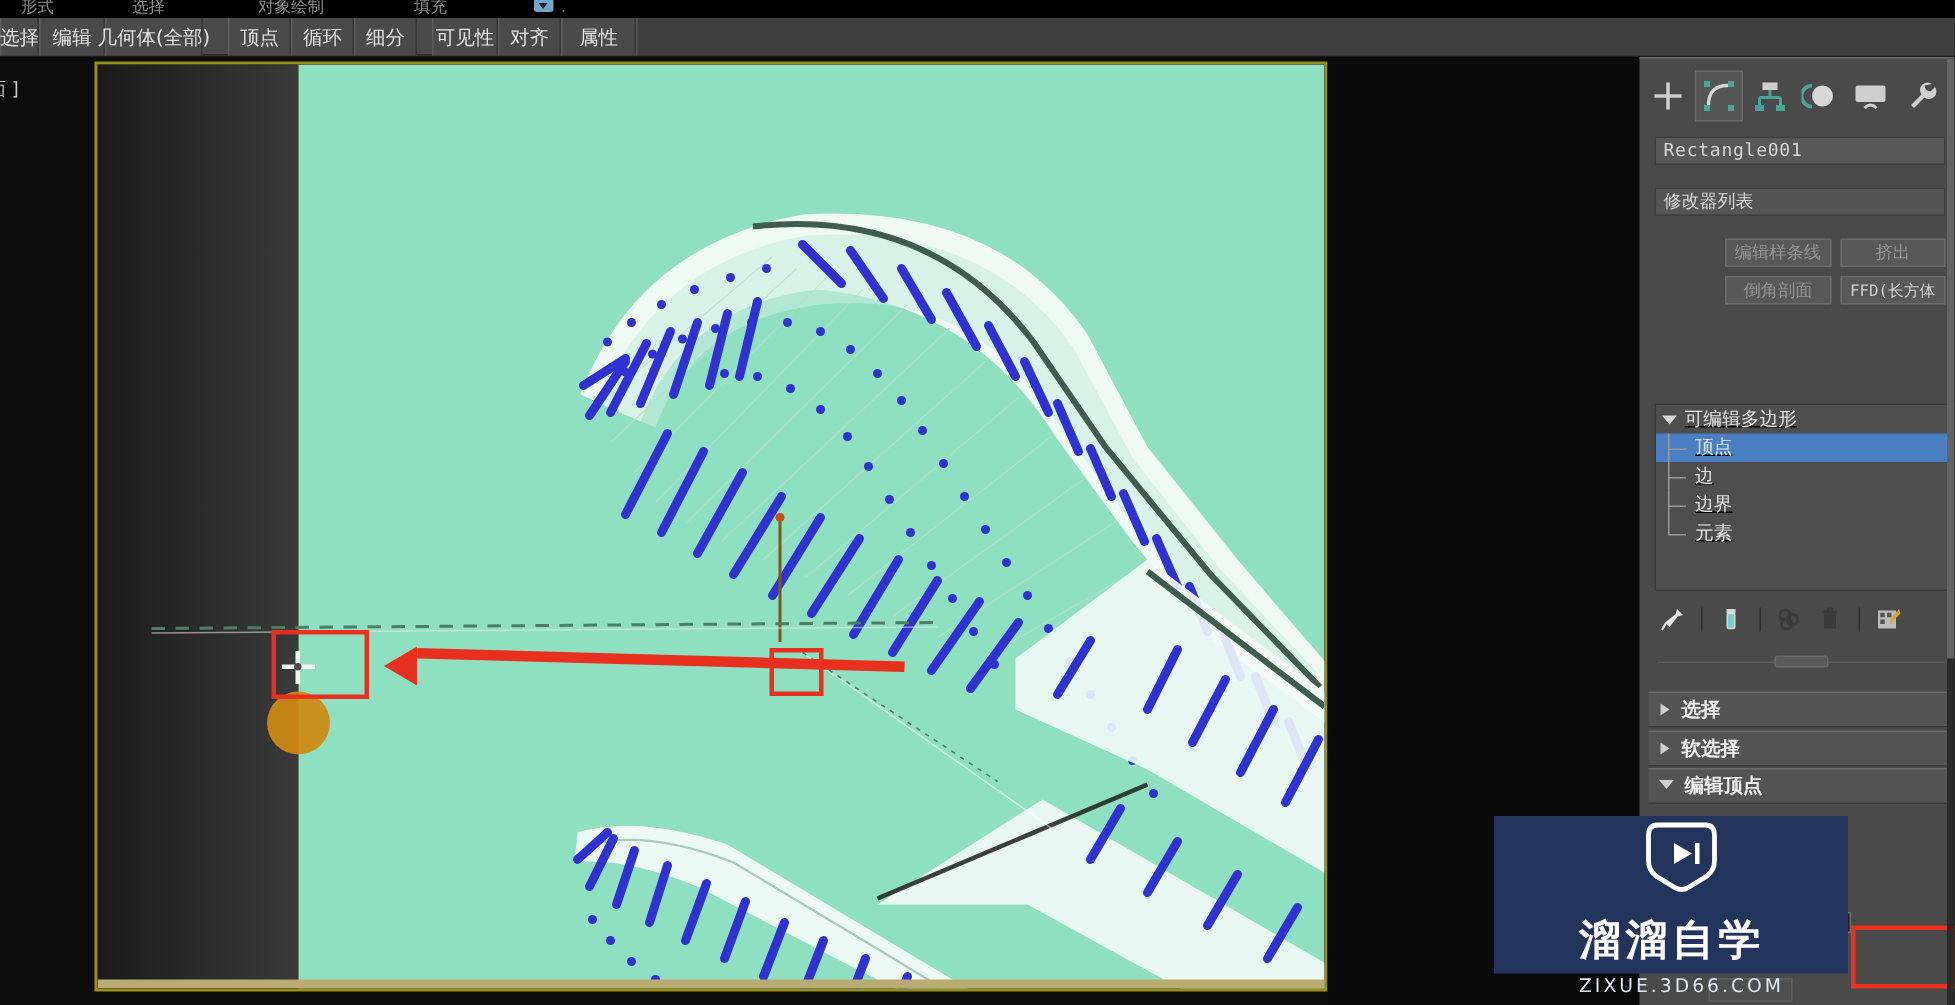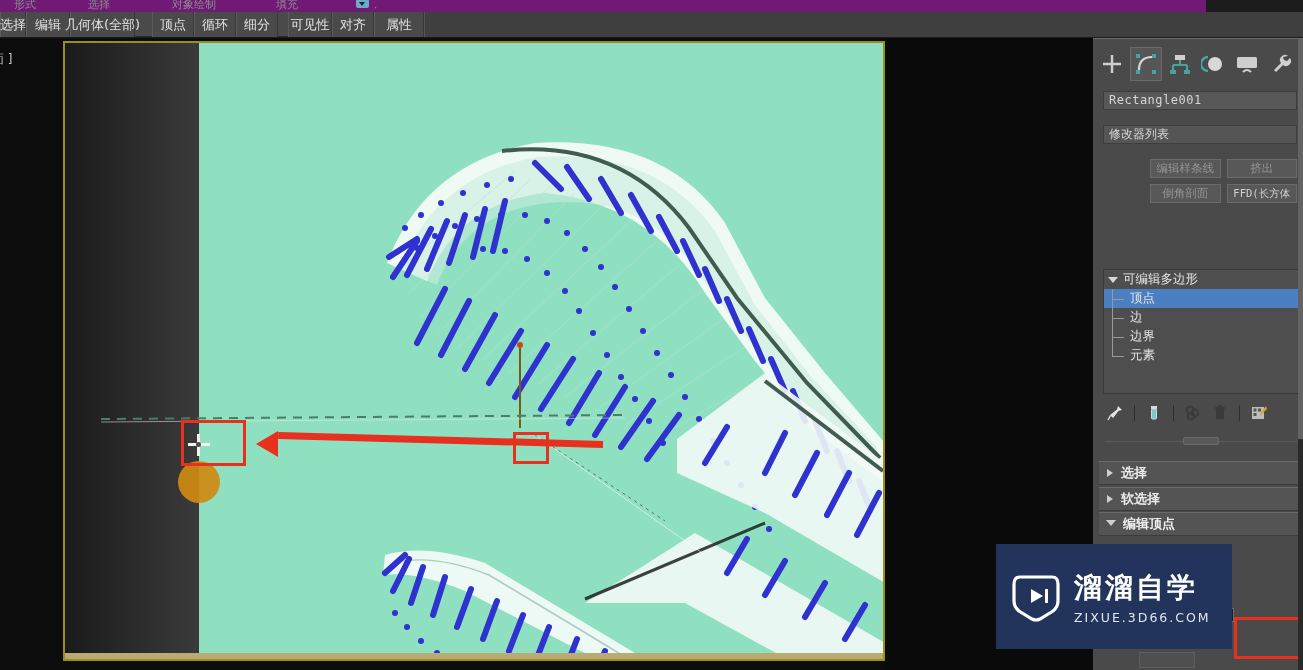--- a/index.html
+++ b/index.html
@@ -6,22 +6,22 @@
   html, body {
     width: 1303px; height: 670px;
     background: #1b1b1b;
     font-family: "Liberation Sans", "DejaVu Sans", sans-serif;
     overflow: hidden;
   }
   #app { position: relative; width: 1303px; height: 670px; }
 
   
   .ribbon-top {
-    position: absolute; left: 0; top: 0; width: 1206px; height: 12px;
-    background: #701a75;
+    position: absolute; left: 0; top: 0; width: 1303px; height: 12px;
+    background: #000000;
     overflow: hidden;
   }
   .ribbon-top .rt-lbl {
     position: absolute; top: -3px;
     font-size: 11px; color: #8e8e8e; white-space: nowrap;
     font-family: "DejaVu Sans", sans-serif;
   }
   .rt-caret {
     position: absolute; top: -1px; width: 13px; height: 9px;
     background: #6fa8c8; border-radius: 2px;
@@ -163,20 +163,21 @@
     display: flex; align-items: center; justify-content: center;
     overflow: hidden; white-space: nowrap;
   }
   .mb.dim { color: #949494; }
   .mb.mono { font-family: "DejaVu Sans Mono", monospace; font-size: 10.5px; }
 
   .stack {
     position: absolute; left: 10px; top: 230px; width: 200px; height: 125px;
     background: #4e4e4e; border: 1px solid #3a3a3a;
     overflow: hidden;
+    text-decoration: underline;
   }
   .stk-row {
     height: 19px; display: flex; align-items: center;
     color: #e4e4e4; font-size: 12.5px;
     font-family: "DejaVu Sans", sans-serif;
     padding-left: 4px; white-space: nowrap;
   }
   .stk-root { font-weight: normal; }
   .stk-child { padding-left: 26px; position: relative; }
   .stk-child:before {
@@ -257,21 +258,21 @@
   }
   .panel-scroll .thumb {
     position: absolute; left: 0; top: 0; width: 5px; height: 400px;
     background: #636363;
   }
 
   
   .watermark {
     position: absolute; left: 996px; top: 544px; width: 236px; height: 105px;
     background: #22345c;
-    display: flex; align-items: center; padding-left: 14px; gap: 12px;
+    display: flex; align-items: center; padding-left: 14px; gap: 12px; flex-direction: column;
   }
   .wm-logo { width: 52px; height: 52px; position: relative; }
   .wm-txt-cn {
     color: #ffffff; font-size: 28px; letter-spacing: 3px;
     font-family: "DejaVu Sans", sans-serif; font-weight: bold;
   }
   .wm-txt-en {
     color: #e2e6ef; font-size: 12.5px; letter-spacing: 2px;
     font-family: "DejaVu Sans", sans-serif; margin-top: 3px;
   }

